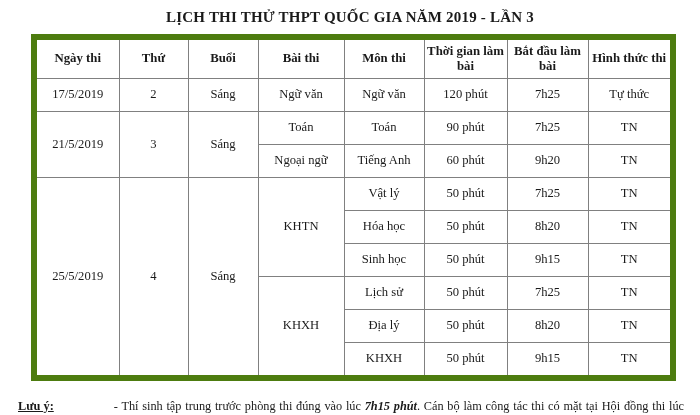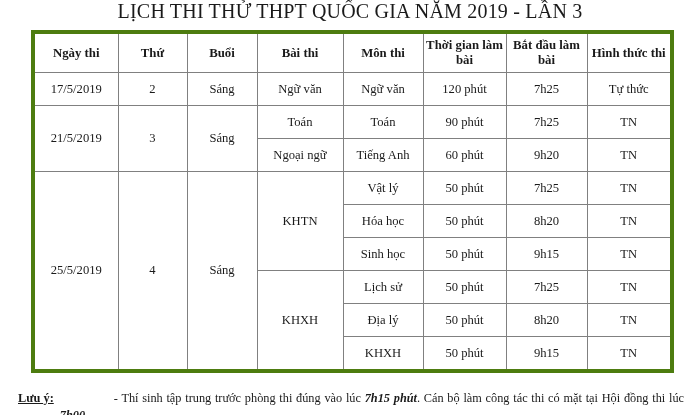--- a/index.html
+++ b/index.html
@@ -13,37 +13,38 @@
     background: #ffffff;
     font-family: "Liberation Serif", "DejaVu Serif", serif;
     color: #1a1a1a;
     overflow: hidden;
     position: relative;
   }
 
   
   .doc-title {
     text-align: center;
-    font-weight: normal;
-    font-size: 20px;
+    font-weight: bold;
+    font-size: 15px;
     letter-spacing: 0.2px;
+    padding-top: 9px;
     padding-bottom: 8px;
     line-height: 1.1;
     white-space: nowrap;
   }
 
   
   .table-wrap {
     padding: 0 30px 0 31px;
   }
   table.schedule {
     border-collapse: collapse;
     table-layout: fixed;
     width: 639px;
-    border: 4px solid #4d7c0f;
+    border: 6px solid #4d7c0f;
   }
   table.schedule td,
   table.schedule th {
     border: 1px solid #808080;
     text-align: center;
     vertical-align: middle;
     font-size: 12.6px;
     line-height: 1.15;
     padding: 2px 2px;
     font-weight: normal;

